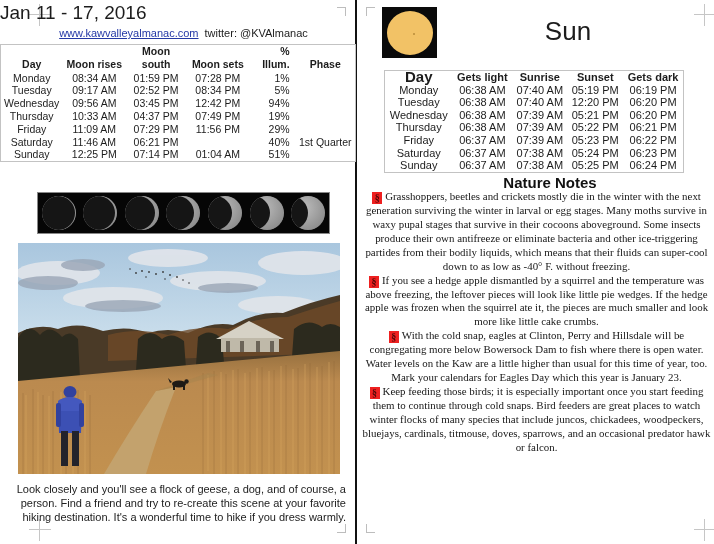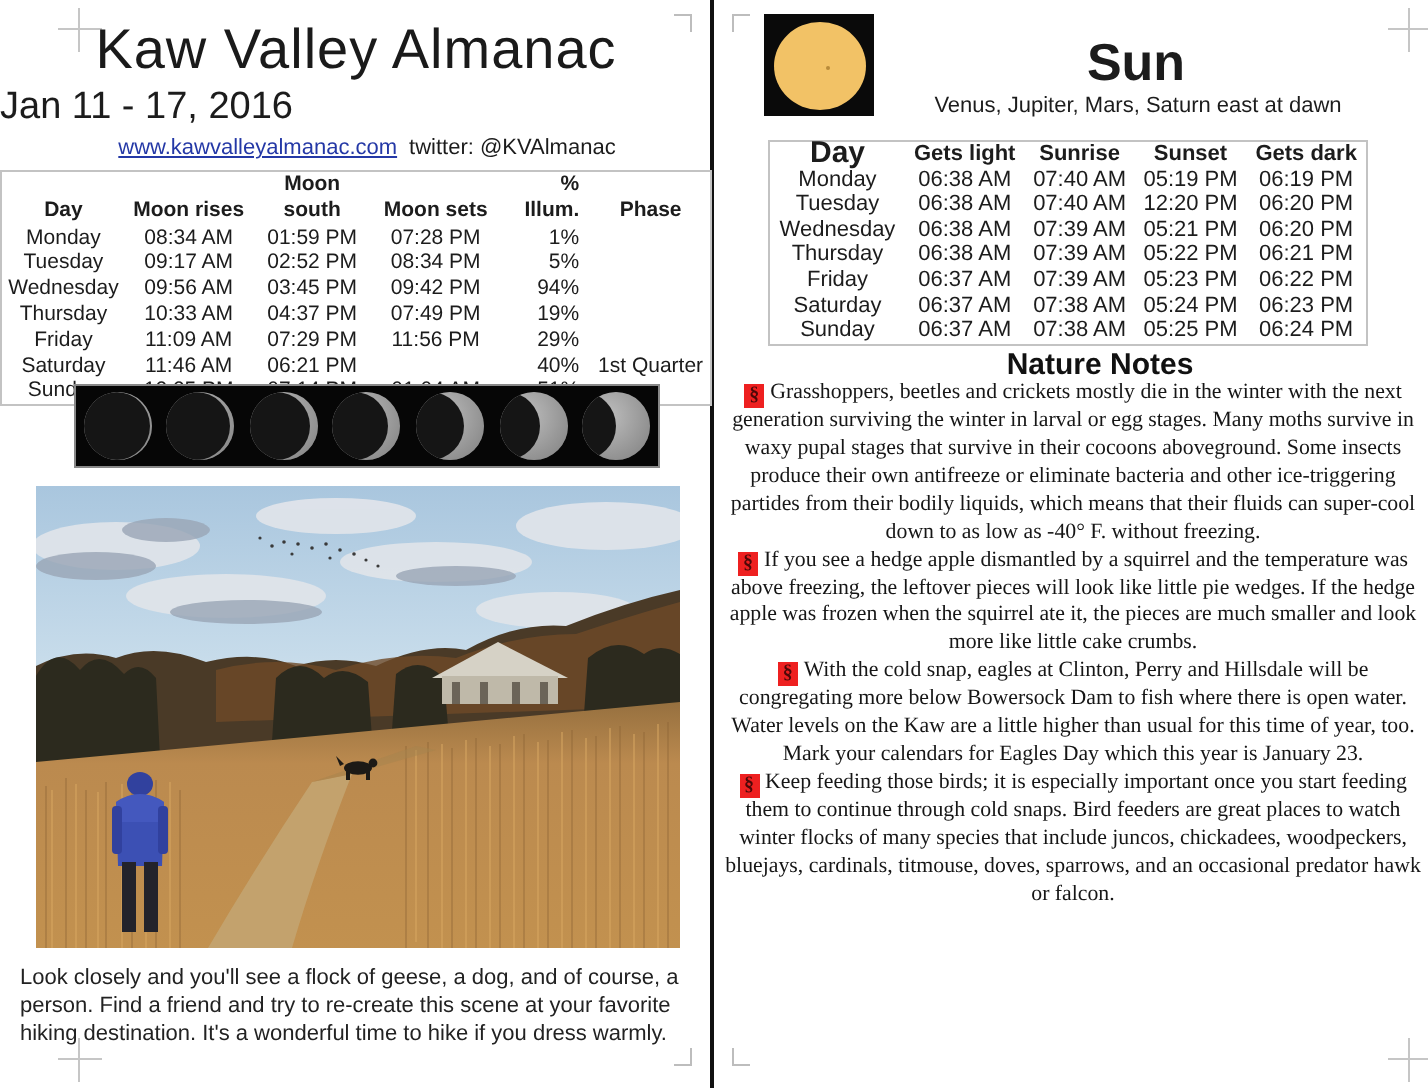--- a/index.html
+++ b/index.html
@@ -42,27 +42,27 @@
   #moon-table tbody tr:first-child td { padding-top:1px; }
 
   #moon-strip { position:absolute; left:37px; top:192px; width:293px; height:42px; background:#060606; border:1px solid #888;
                 display:flex; align-items:center; justify-content:space-around; overflow:hidden; }
   .moon { width:34px; height:34px; border-radius:50%; background:#a9a9a9; position:relative; overflow:hidden; flex:0 0 auto; }
   .moon::before { content:""; position:absolute; inset:0; border-radius:50%;
                   background:radial-gradient(circle at 35% 35%, rgba(255,255,255,.25), rgba(0,0,0,.25)); }
   .moon-shadow { position:absolute; left:0; top:0; width:34px; height:34px; border-radius:50%; background:#151515; }
 
   #photo { position:absolute; left:18px; top:243px; width:322px; height:231px; overflow:hidden; }
-  #caption { position:absolute; left:10px; top:482px; width:336px; text-align:left; font-size:11px; line-height:14px; color:#222; }
+  #caption { position:absolute; left:10px; top:482px; width:336px; text-align:right; font-size:11px; line-height:14px; color:#222; }
 
   
   #sun-img { position:absolute; left:24px; top:7px; width:55px; height:51px; background:#0a0a0a; display:flex; align-items:center; justify-content:center; }
   #sun-circle { width:46px; height:44px; border-radius:50%; background:#f2c266; position:relative; }
   #sun-circle::after { content:""; position:absolute; left:26px; top:22px; width:2px; height:2px; border-radius:50%; background:#b98b3a; }
-  #sun-title { position:absolute; left:130px; top:16px; width:160px; text-align:center; font-size:26px; font-weight:700; }
+  #sun-title { position:absolute; left:130px; top:16px; width:160px; text-align:center; font-size:26px; font-weight:400; }
   #sun-subtitle { position:absolute; left:66px; top:47px; width:290px; text-align:center; font-size:11px; }
 
   #sun-table { position:absolute; left:26px; top:70px; width:300px; border:1px solid #c3c3c3; font-size:11px; }
   #sun-table th, #sun-table td { padding:0 2px; line-height:12.6px; text-align:center; font-weight:normal; }
   #sun-table th { font-weight:bold; vertical-align:bottom; }
   #sun-table th:first-child { font-size:15px; }
   #sun-table th:nth-child(1), #sun-table td:nth-child(1) { width:68px; }
 
   #nature-notes-title { position:absolute; left:0; top:174px; width:384px; text-align:center; font-size:15px; font-weight:bold; color:#111; }
   #nature-notes { position:absolute; left:3px; top:190px; width:351px;font-family:Liberation Serif, serif; }
@@ -78,21 +78,20 @@
 <div class="cropplus" style="left:29px; top:519px;"></div>
 <div class="cropplus" style="left:694px; top:519px;"></div>
 <div class="corner tr" style="left:337px; top:7px;"></div>
 <div class="corner tl" style="left:366px; top:7px;"></div>
 <div class="corner br" style="left:337px; top:524px;"></div>
 <div class="corner bl" style="left:366px; top:524px;"></div>
 
 <div id="divider"></div>
 
 <div id="page-left" class="page">
-  <h1 id="kva-title">Kaw Valley Almanac</h1>
   <div id="date-range">Jan 11 - 17, 2016</div>
   <div id="link-line">
     <a href="#">www.kawvalleyalmanac.com</a><span class="twitter">twitter: @KVAlmanac</span>
   </div>
 
   <table id="moon-table" class="datatable">
       <thead>
         <tr>
           <th>Day</th>
           <th>Moon rises</th>
@@ -117,21 +116,21 @@
           <td>09:17 AM</td>
           <td>02:52 PM</td>
           <td>08:34 PM</td>
           <td>5%</td>
           <td></td>
         </tr>
         <tr>
           <td>Wednesday</td>
           <td>09:56 AM</td>
           <td>03:45 PM</td>
-          <td>09:42 PM</td>
+          <td>12:42 PM</td>
           <td>94%</td>
           <td></td>
         </tr>
         <tr>
           <td>Thursday</td>
           <td>10:33 AM</td>
           <td>04:37 PM</td>
           <td>07:49 PM</td>
           <td>19%</td>
           <td></td>
@@ -288,21 +287,20 @@
   </div>
 
   <div id="caption">Look closely and you'll see a flock of geese, a dog, and of course, a person. Find a friend and try to re-create this scene at your favorite hiking destination. It's a wonderful time to hike if you dress warmly.</div>
 </div>
 
 <div id="page-right" class="page">
   <div id="sun-img">
     <div id="sun-circle"></div>
   </div>
   <h2 id="sun-title">Sun</h2>
-  <div id="sun-subtitle">Venus, Jupiter, Mars, Saturn east at dawn</div>
 
   <table id="sun-table" class="datatable">
       <thead>
         <tr>
           <th>Day</th>
           <th>Gets light</th>
           <th>Sunrise</th>
           <th>Sunset</th>
           <th>Gets dark</th>
         </tr>

